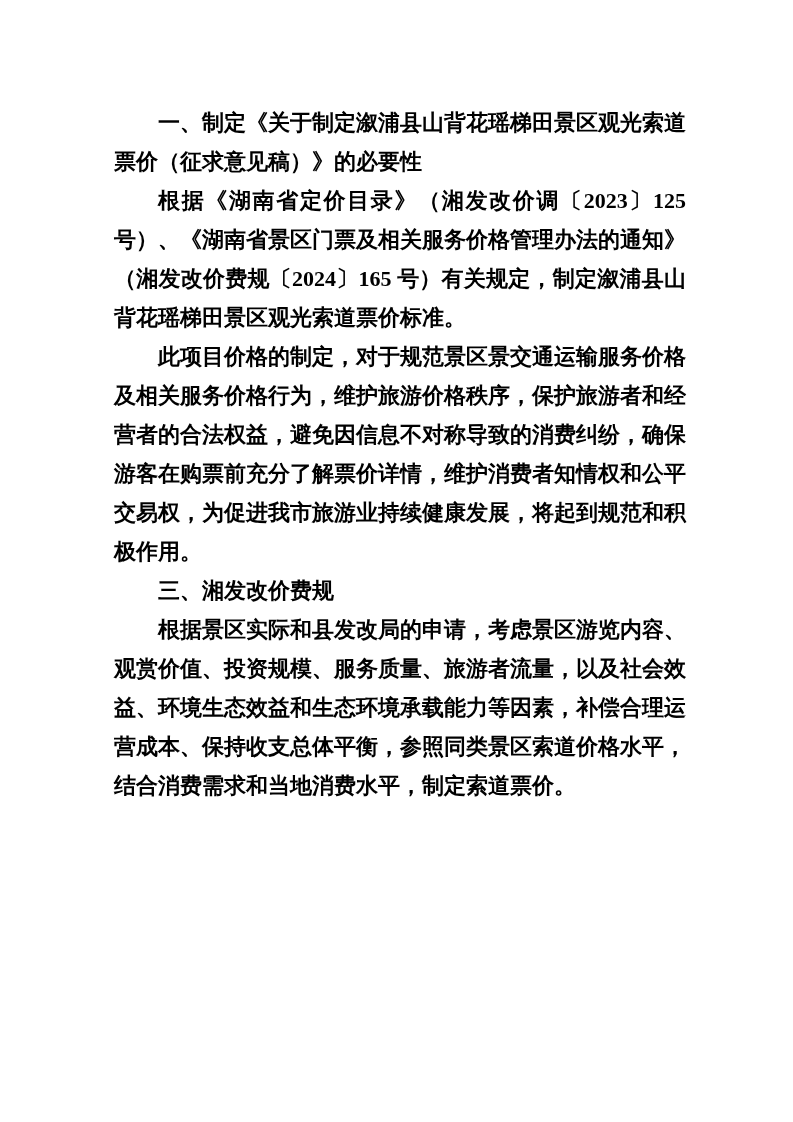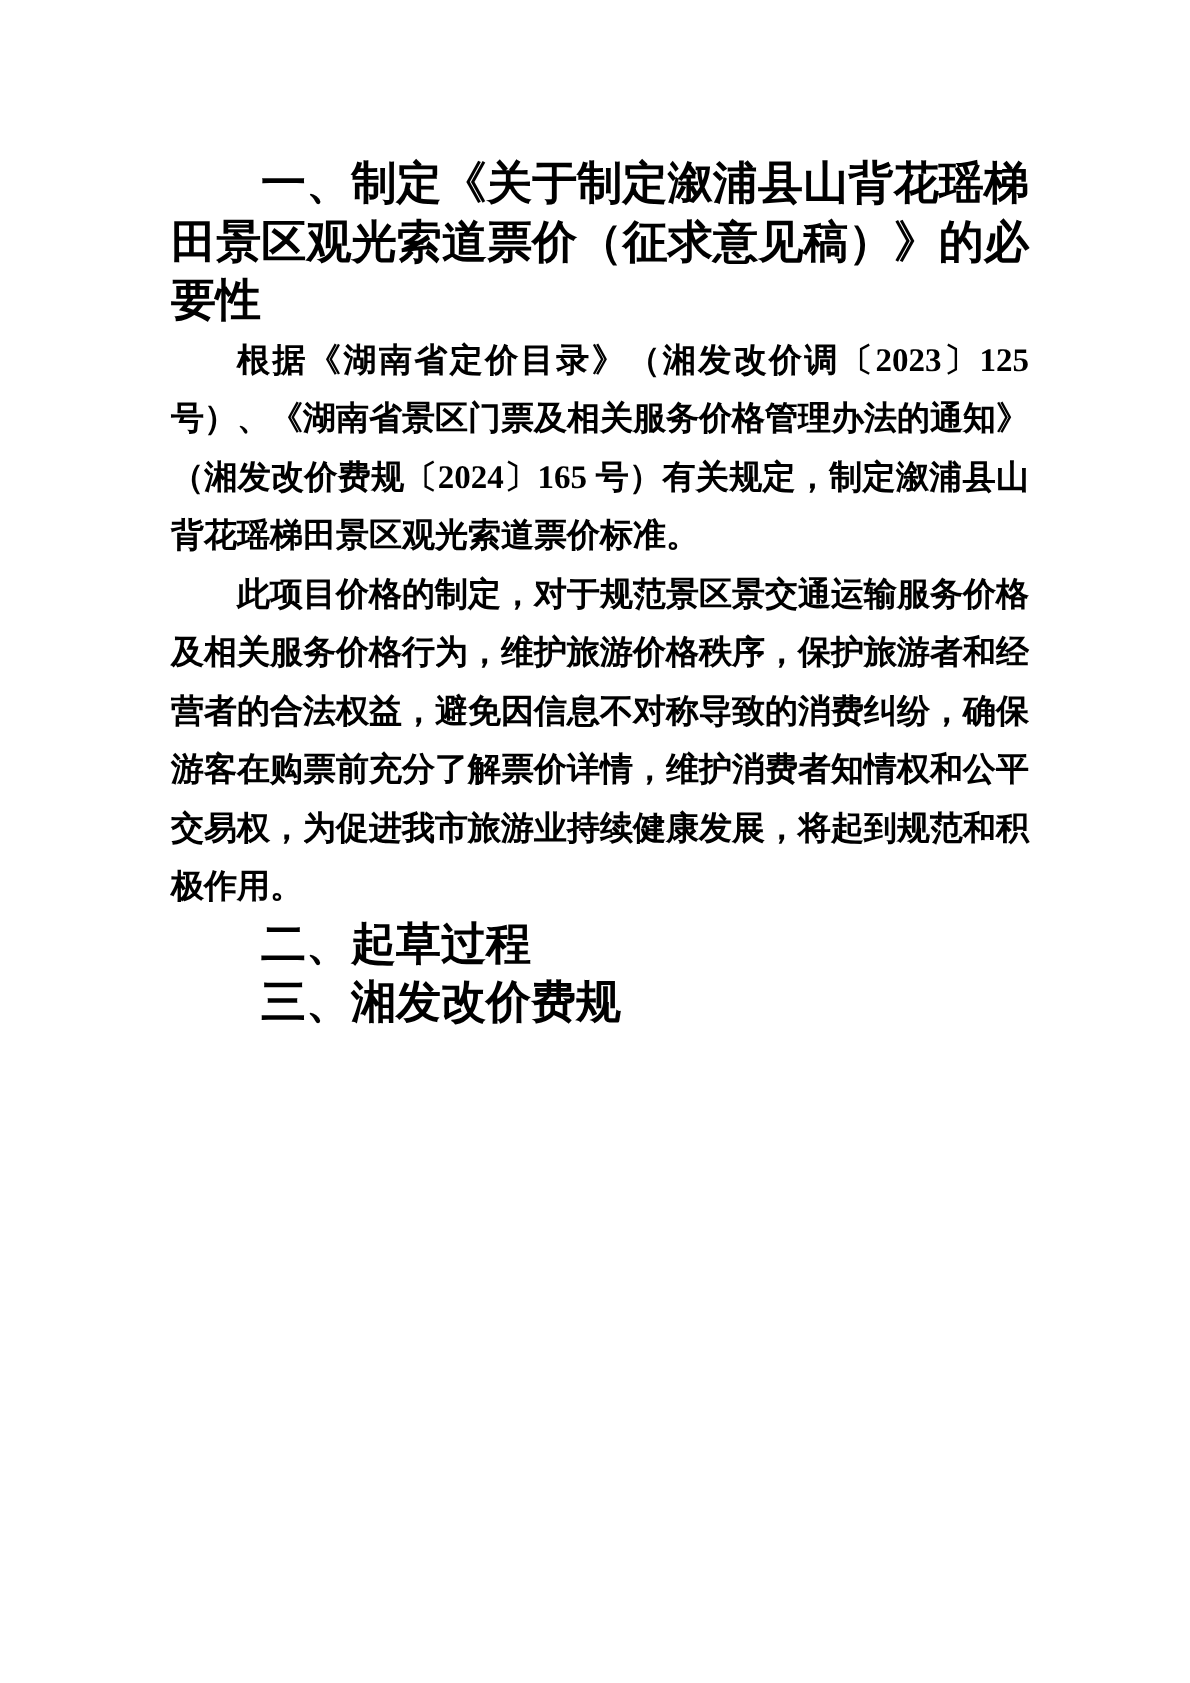--- a/index.html
+++ b/index.html
@@ -25,21 +25,21 @@
   .doc p {
     margin: 0;
     text-indent: 2em;
     text-align: justify;
     text-justify: inter-character;
     font-family: "Liberation Serif", "DejaVu Serif", serif;
     font-weight: 700;
   }
   .doc h2 {
     margin: 0;
-    font-size: 30px;
+    font-size: 22px;
     line-height: 39px;
     text-indent: 2em;
     text-align: justify;
     text-justify: inter-character;
     font-family: "Liberation Sans", "DejaVu Sans", sans-serif;
     font-weight: 700;
   }
 </style>
 </head>
 <body>
@@ -47,21 +47,21 @@
 <div class="page">
   <div class="doc">
 
     <section>
       <h2>一、制定《关于制定溆浦县山背花瑶梯田景区观光索道票价（征求意见稿）》的必要性</h2>
       <p>根据《湖南省定价目录》（湘发改价调〔2023〕125 号）、《湖南省景区门票及相关服务价格管理办法的通知》（湘发改价费规〔2024〕165 号）有关规定，制定溆浦县山背花瑶梯田景区观光索道票价标准。</p>
       <p>此项目价格的制定，对于规范景区景交通运输服务价格及相关服务价格行为，维护旅游价格秩序，保护旅游者和经营者的合法权益，避免因信息不对称导致的消费纠纷，确保游客在购票前充分了解票价详情，维护消费者知情权和公平交易权，为促进我市旅游业持续健康发展，将起到规范和积极作用。</p>
     </section>
 
     <section>
-      <h2>二、起草过程</h2>
     </section>
 
     <section>
       <h2>三、湘发改价费规</h2>
+      <p>根据景区实际和县发改局的申请，考虑景区游览内容、观赏价值、投资规模、服务质量、旅游者流量，以及社会效益、环境生态效益和生态环境承载能力等因素，补偿合理运营成本、保持收支总体平衡，参照同类景区索道价格水平，结合消费需求和当地消费水平，制定索道票价。</p>
     </section>
 
   </div>
 </div>
 
 </body></html>

